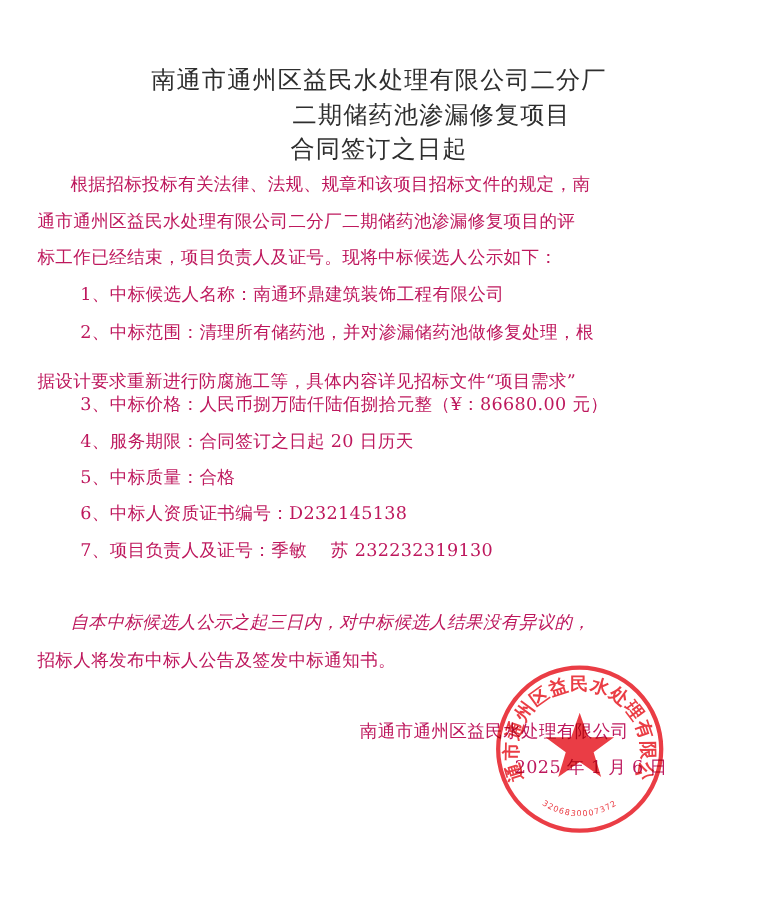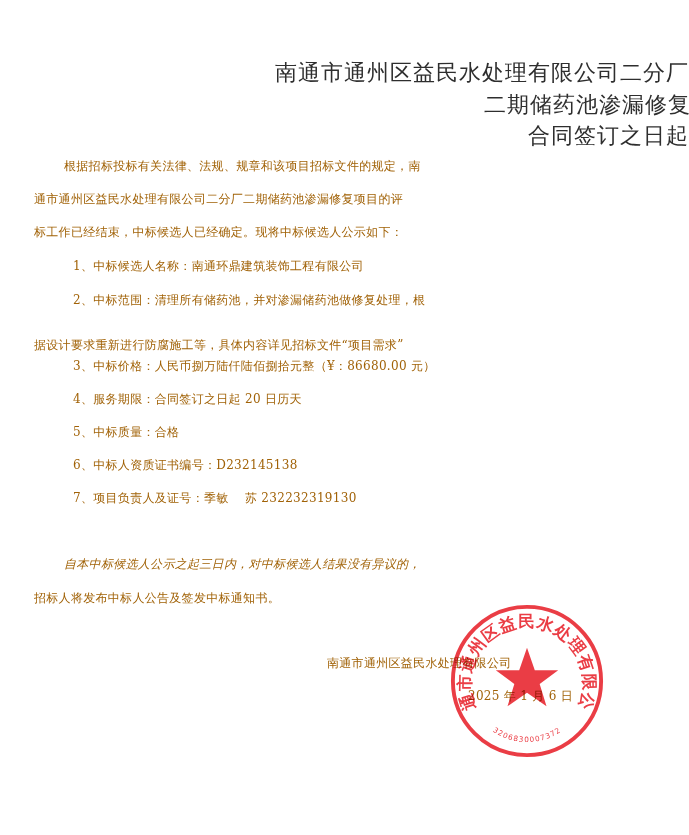--- a/index.html
+++ b/index.html
@@ -1,42 +1,42 @@
 <!DOCTYPE html>
 <html><head>
 <meta charset="utf-8">
 <style>
   html, body { margin: 0; padding: 0; }
   body {
     width: 689px; height: 835px; background: #ffffff; position: relative; overflow: hidden;
     font-family: "DejaVu Serif", "Liberation Serif", serif; color: #333333;
   }
   .title {
-    position: absolute; left: 0; width: 689px; text-align: right;
+    position: absolute; left: 0; width: 689px; text-align: center;
     font-size: 22px; color: #2e2e2e; letter-spacing: 1px; white-space: nowrap;
   }
   .line {
-    position: absolute; font-size: 12px; color: #a16207; white-space: nowrap; letter-spacing: 0.3px;
+    position: absolute; font-size: 16px; color: #be185d; white-space: nowrap; letter-spacing: 0.3px;
   }
   .stamp {
     position: absolute; left: 449px; top: 603px; width: 156px; height: 156px;
     opacity: 0.88; mix-blend-mode: multiply;
   }
 </style>
 </head>
 <body>
 
 <div>
   <div class="title" style="top:58px;">南通市通州区益民水处理有限公司二分厂</div>
   <div class="title" style="top:90px;margin-left:48px;">二期储药池渗漏修复项目</div>
   <div class="title" style="top:121px;">合同签订之日起</div>
 
   <div class="line" style="left:64px; top:158px;">根据招标投标有关法律、法规、规章和该项目招标文件的规定，南</div>
   <div class="line" style="left:34px; top:191px;">通市通州区益民水处理有限公司二分厂二期储药池渗漏修复项目的评</div>
-  <div class="line" style="left:34px; top:224px;">标工作已经结束，中标候选人已经确定。现将中标候选人公示如下：</div>
+  <div class="line" style="left:34px; top:224px;">标工作已经结束，项目负责人及证号。现将中标候选人公示如下：</div>
 
   <div class="line" style="left:73px; top:258px;">1、中标候选人名称：南通环鼎建筑装饰工程有限公司</div>
   <div class="line" style="left:73px; top:292px;text-align:center;">2、中标范围：清理所有储药池，并对渗漏储药池做修复处理，根</div>
   <div class="line" style="left:34px; top:325px;margin-top:12px;">据设计要求重新进行防腐施工等，具体内容详见招标文件“项目需求”</div>
   <div class="line" style="left:73px; top:358px;">3、中标价格：人民币捌万陆仟陆佰捌拾元整（¥：86680.00 元）</div>
   <div class="line" style="left:73px; top:391px;">4、服务期限：合同签订之日起 20 日历天</div>
   <div class="line" style="left:73px; top:424px;">5、中标质量：合格</div>
   <div class="line" style="left:73px; top:457px;">6、中标人资质证书编号：D232145138</div>
   <div class="line" style="left:73px; top:490px;">7、项目负责人及证号：季敏　 苏 232232319130</div>
 

